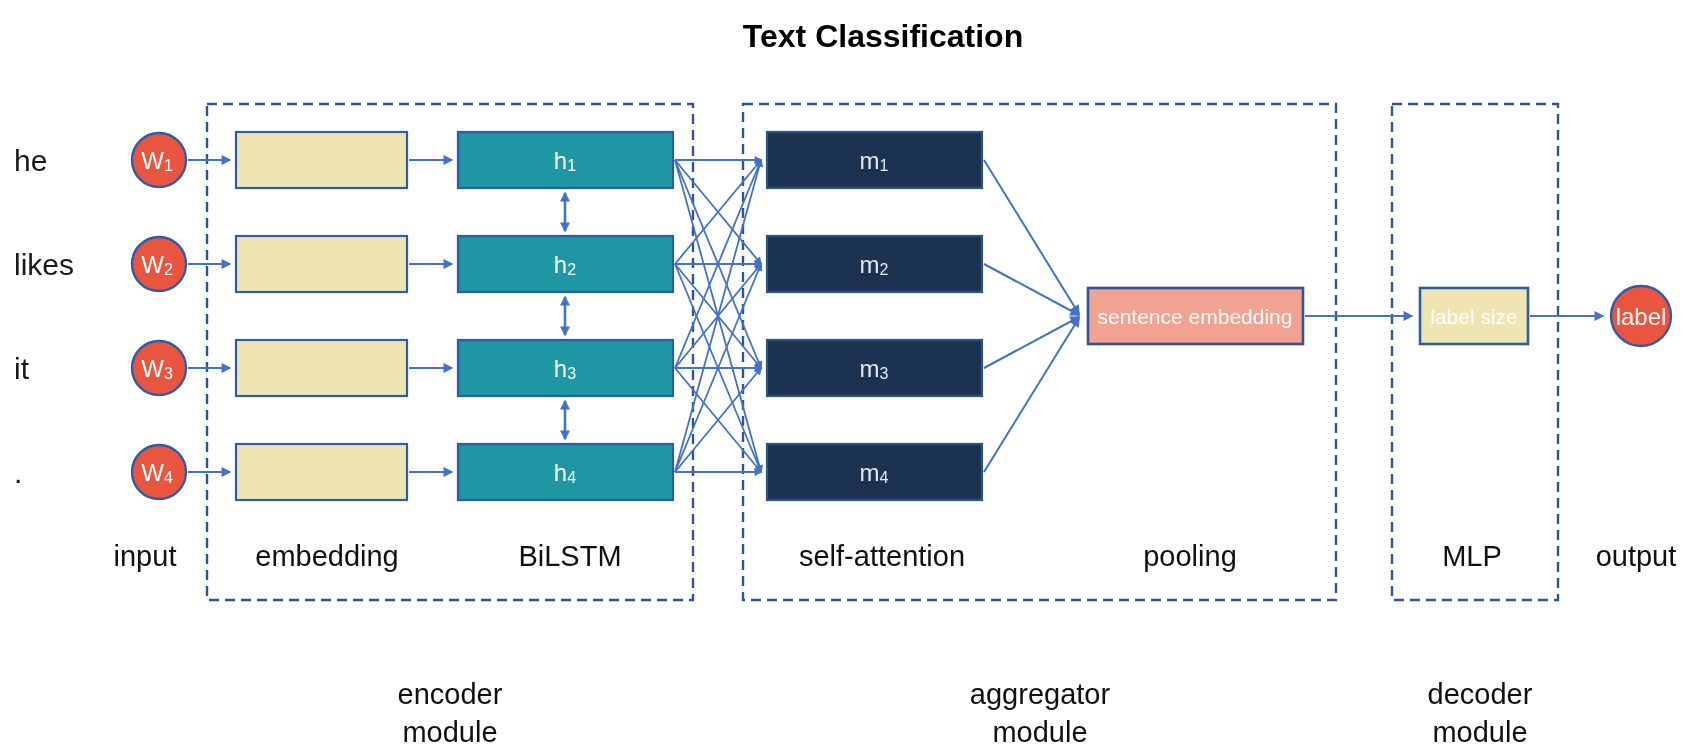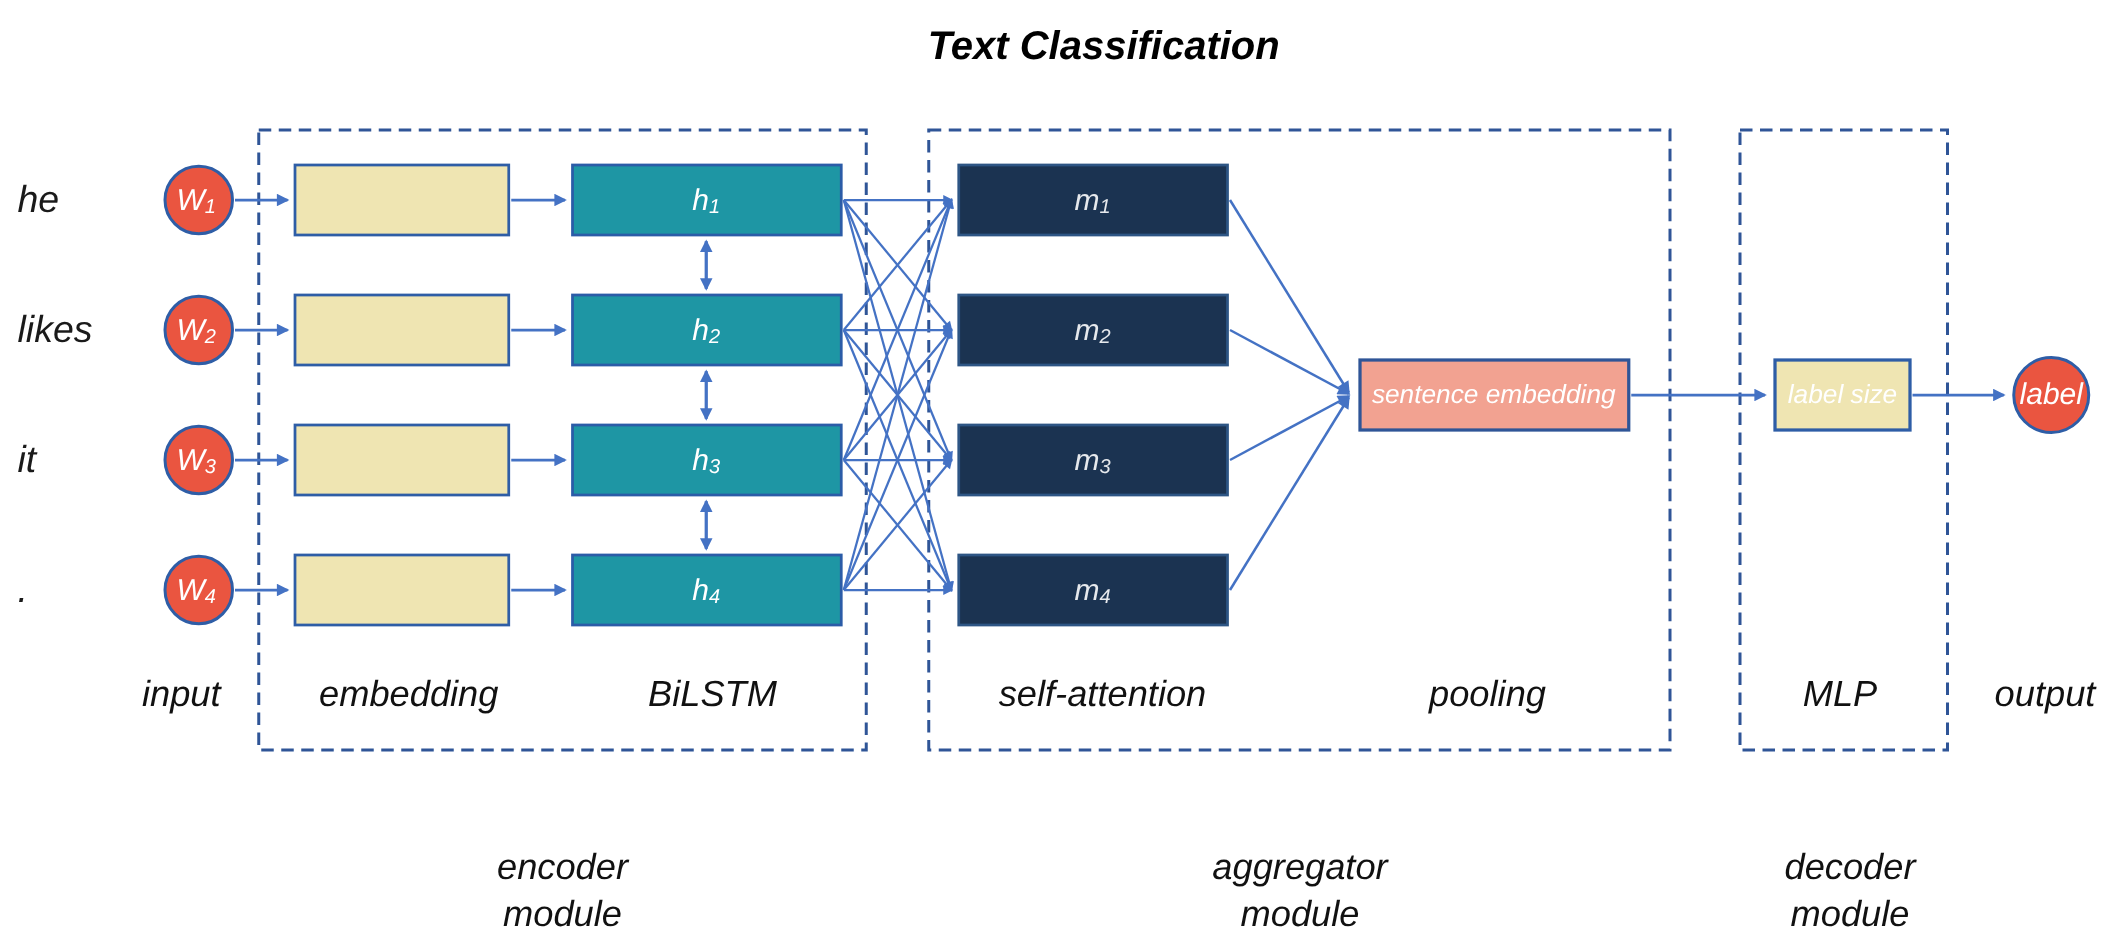--- a/index.html
+++ b/index.html
@@ -1,16 +1,16 @@
 <!DOCTYPE html>
 <html><head>
 <meta charset="utf-8">
 <style>
   html,body { margin:0; padding:0; background:#ffffff; }
-  .canvas { position:relative; width:1699px; height:747px; background:#ffffff; overflow:hidden;font-style:italic; }
+  .canvas { position:relative; width:1699px; height:747px; background:#ffffff; overflow:hidden; }
   svg text { font-family:"Liberation Sans", sans-serif; }
   .title        { font-size:32px; font-weight:bold; fill:#000000; text-anchor:middle; }
   .word         { font-size:30px; fill:#1a1a1a; text-anchor:start; dominant-baseline:central; }
   .stage        { font-size:29px; fill:#111111; text-anchor:middle; dominant-baseline:central; }
   .module-lbl   { font-size:29px; fill:#111111; text-anchor:middle; dominant-baseline:central; }
   .node-lbl     { font-size:24px; fill:#ffffff; text-anchor:middle; dominant-baseline:central; }
   .node-lbl .sub{ font-size:16px; }
   .m-lbl        { fill:#e6e9ed; }
   .small-lbl    { font-size:21px; fill:#ffffff; text-anchor:middle; dominant-baseline:central; }
   .edge         { stroke:#4472C4; stroke-width:2.2; fill:none; }

